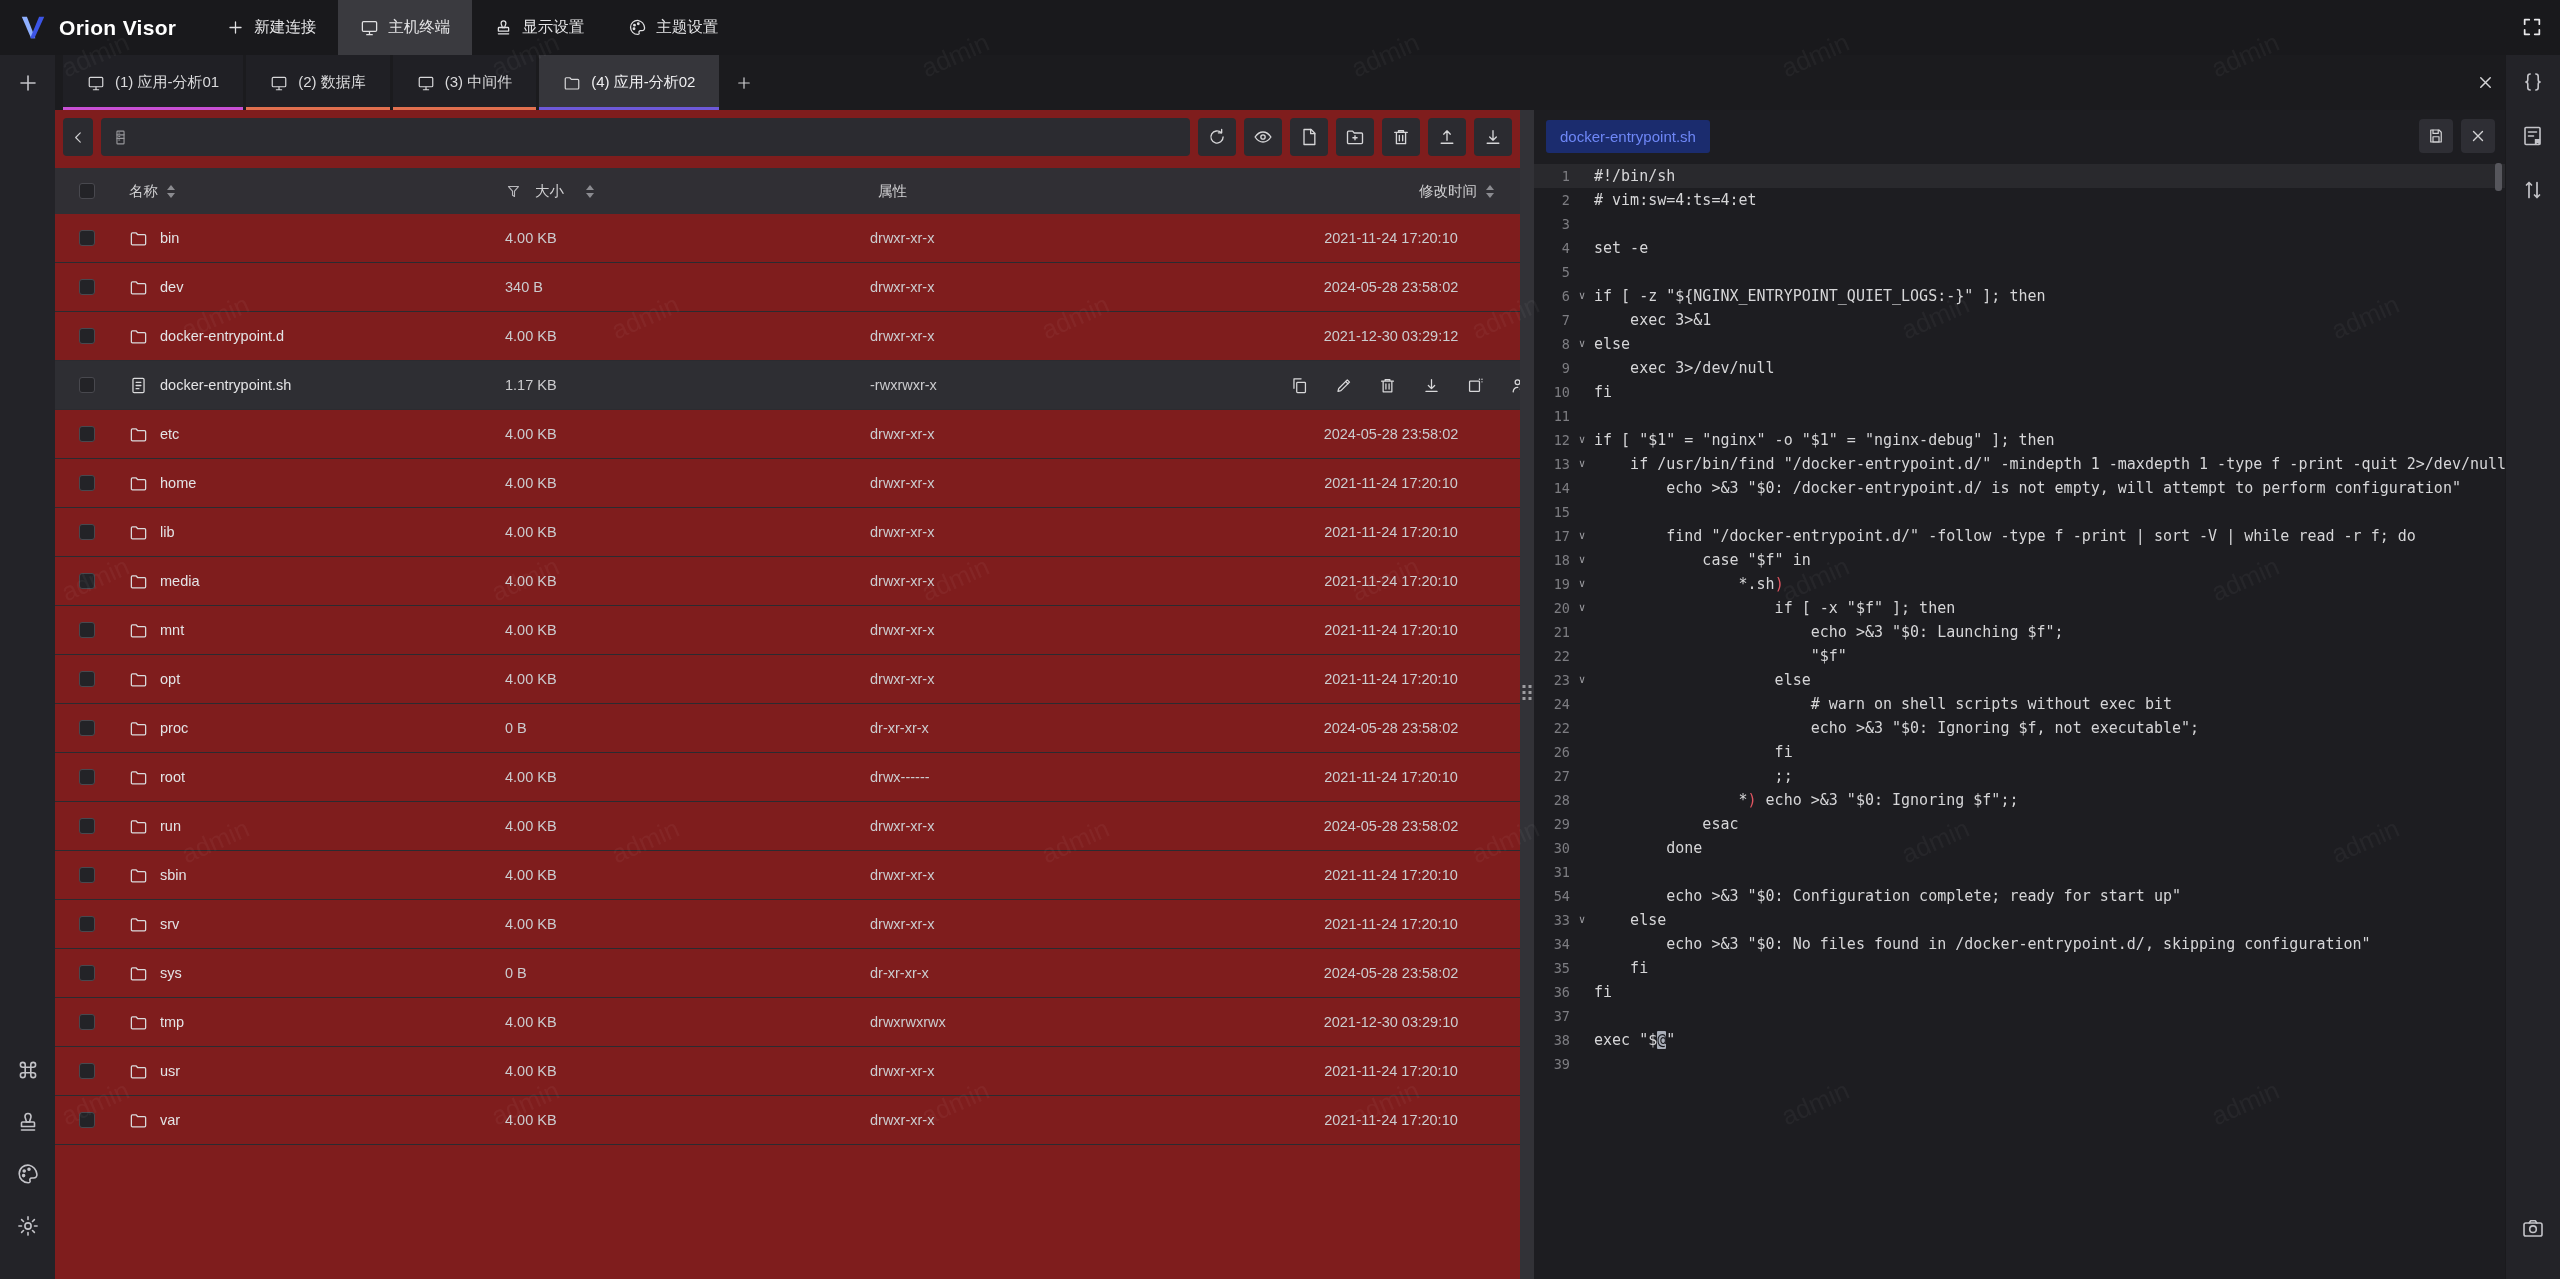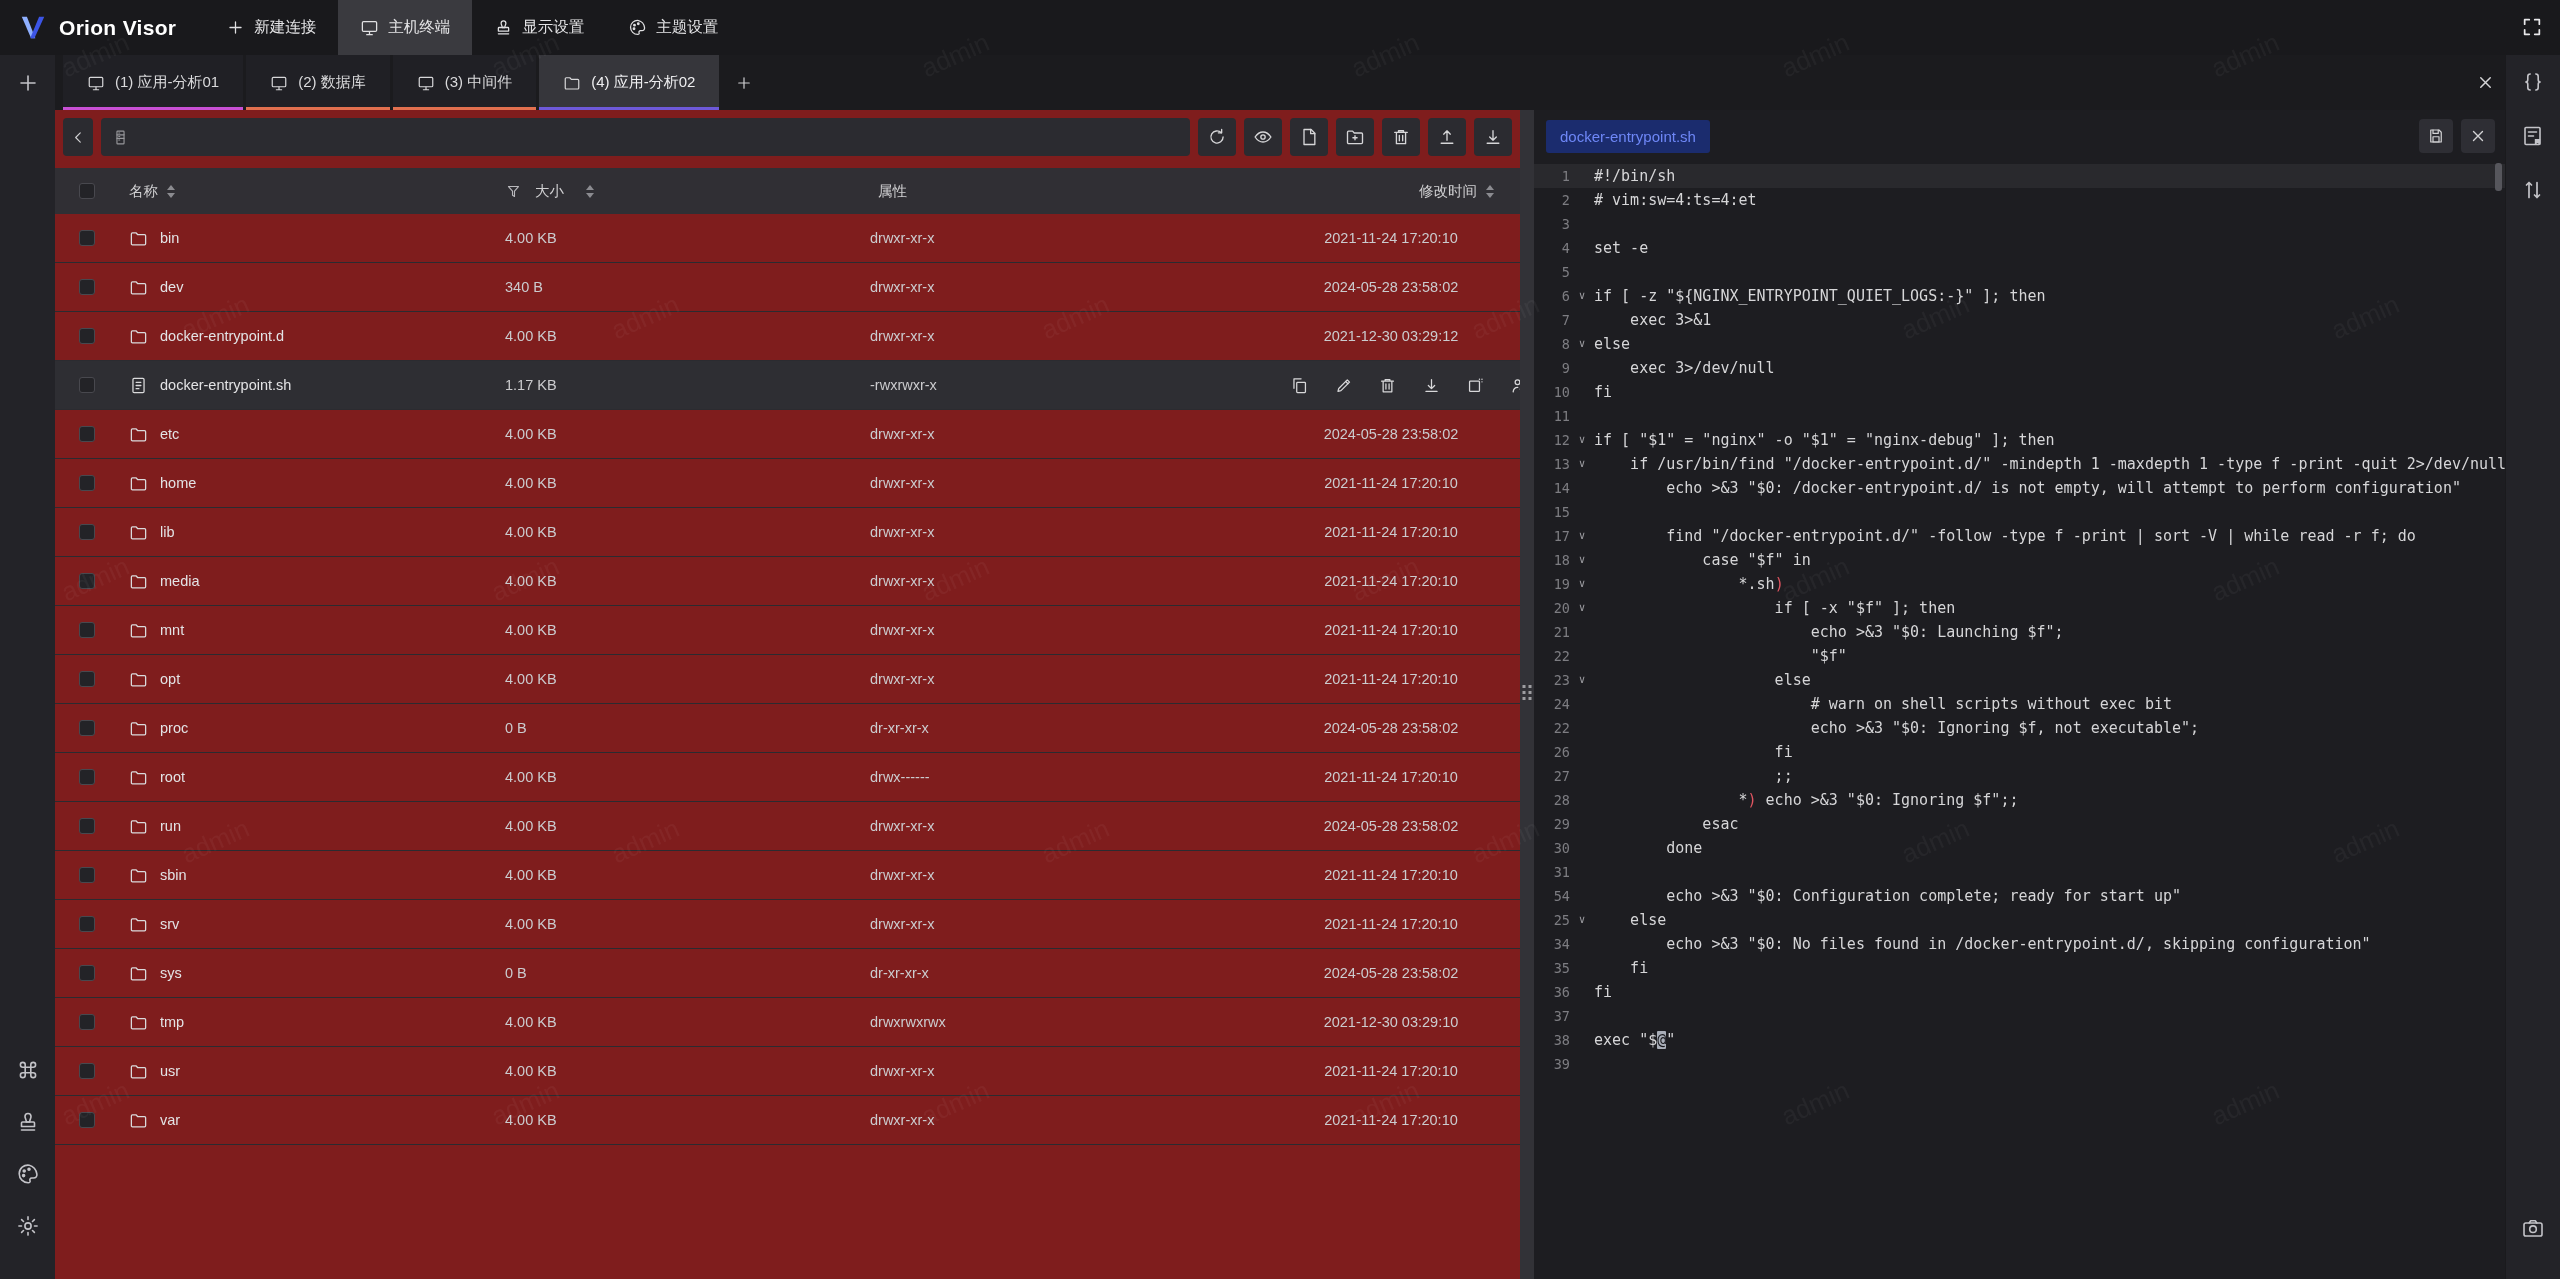--- a/index.html
+++ b/index.html
@@ -816,21 +816,21 @@
       <div class="line"><span class="ln">23</span><span class="fold">∨</span><span class="code"><span>                    else</span></span></div>
       <div class="line"><span class="ln">24</span><span class="fold"></span><span class="code"><span>                        # warn on shell scripts without exec bit</span></span></div>
       <div class="line"><span class="ln">22</span><span class="fold"></span><span class="code"><span>                        echo &gt;&amp;3 "$0: Ignoring $f, not executable";</span></span></div>
       <div class="line"><span class="ln">26</span><span class="fold"></span><span class="code"><span>                    fi</span></span></div>
       <div class="line"><span class="ln">27</span><span class="fold"></span><span class="code"><span>                    ;;</span></span></div>
       <div class="line"><span class="ln">28</span><span class="fold"></span><span class="code"><span class="">                *</span><span class="red">)</span><span class=""> echo &gt;&amp;3 "$0: Ignoring $f";;</span></span></div>
       <div class="line"><span class="ln">29</span><span class="fold"></span><span class="code"><span>            esac</span></span></div>
       <div class="line"><span class="ln">30</span><span class="fold"></span><span class="code"><span>        done</span></span></div>
       <div class="line"><span class="ln">31</span><span class="fold"></span><span class="code"><span></span></span></div>
       <div class="line"><span class="ln">54</span><span class="fold"></span><span class="code"><span>        echo &gt;&amp;3 "$0: Configuration complete; ready for start up"</span></span></div>
-      <div class="line"><span class="ln">25</span><span class="fold">∨</span><span class="code"><span>    else</span></span></div>
+      <div class="line"><span class="ln">33</span><span class="fold">∨</span><span class="code"><span>    else</span></span></div>
       <div class="line"><span class="ln">34</span><span class="fold"></span><span class="code"><span>        echo &gt;&amp;3 "$0: No files found in /docker-entrypoint.d/, skipping configuration"</span></span></div>
       <div class="line"><span class="ln">35</span><span class="fold"></span><span class="code"><span>    fi</span></span></div>
       <div class="line"><span class="ln">36</span><span class="fold"></span><span class="code"><span>fi</span></span></div>
       <div class="line"><span class="ln">37</span><span class="fold"></span><span class="code"><span></span></span></div>
       <div class="line"><span class="ln">38</span><span class="fold"></span><span class="code"><span class="">exec "$</span><span class="cursor">@</span><span class="">"</span></span></div>
       <div class="line"><span class="ln">39</span><span class="fold"></span><span class="code"><span></span></span></div>
     </div>
 </div>
 
 <div id="wm">

